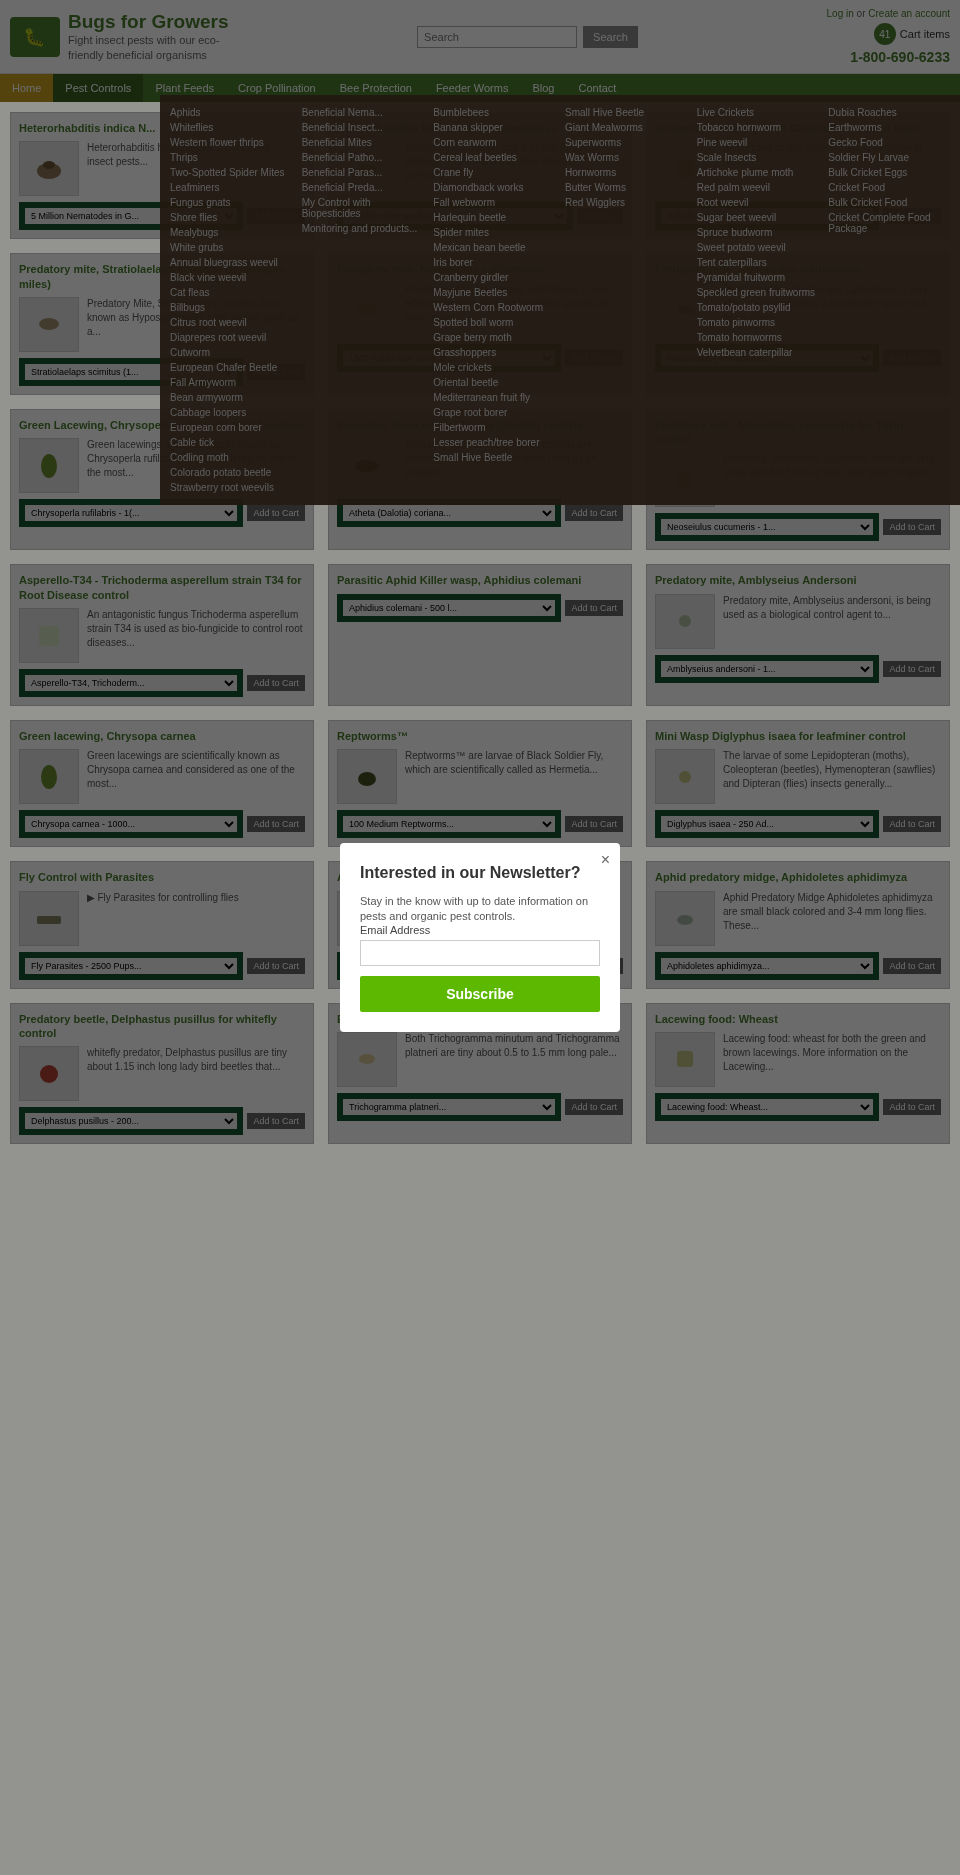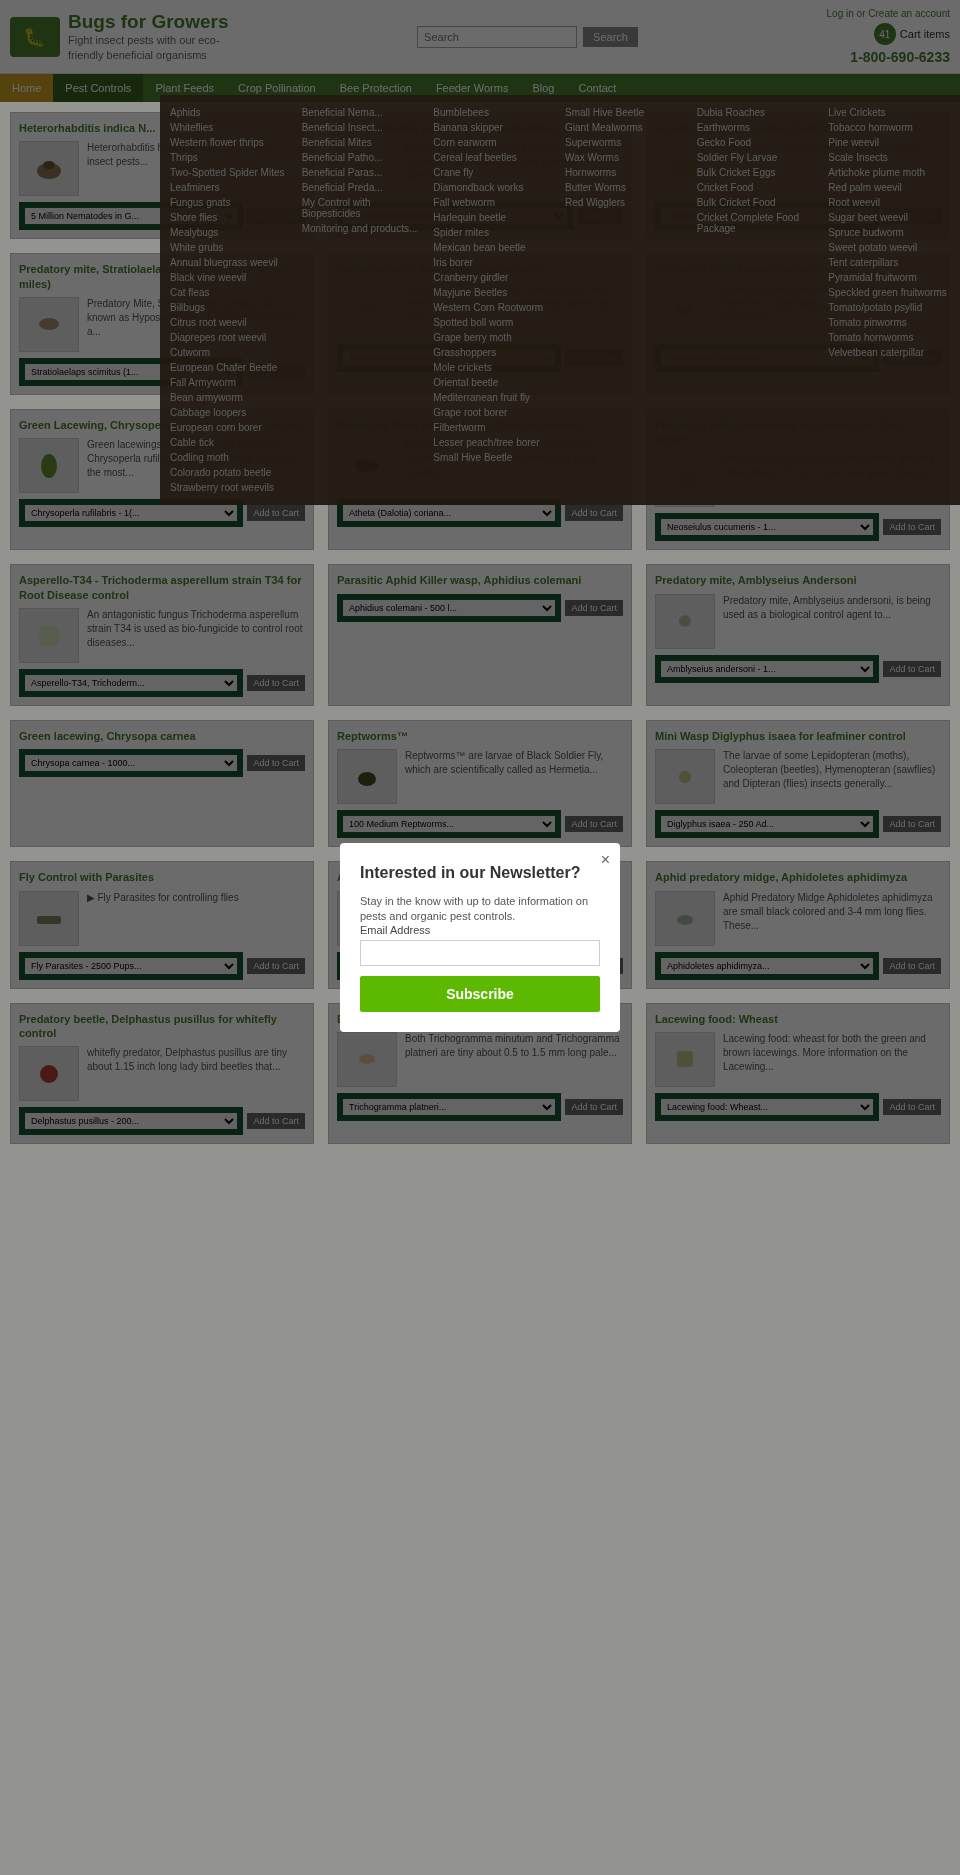--- a/index.html
+++ b/index.html
@@ -3,21 +3,21 @@
   <meta charset="utf-8">
   <style>
     * { box-sizing: border-box; margin: 0; padding: 0; }
     body { font-family: Arial, sans-serif; font-size: 12px; background: #f5f5f0; color: #333; width: 960px; }
 
     
     .header { background: #fff; border-bottom: 1px solid #ddd; padding: 8px 10px; display: flex; align-items: center; justify-content: space-between; }
     .logo-area { display: flex; align-items: center; gap: 8px; }
     .logo-bug { width: 50px; height: 40px; background: #4a7c2f; border-radius: 4px; display: flex; align-items: center; justify-content: center; color: #fff; font-weight: bold; font-size: 10px; }
     .logo-text { font-size: 11px; color: #666; max-width: 160px; line-height: 1.3; }
-    .header-center { display: flex; align-items: center; gap: 6px; }
+    .header-center { display: flex; gap: 6px; }
     .search-input { border: 1px solid #aaa; padding: 4px 6px; width: 160px; font-size: 11px; }
     .search-btn { background: #888; color: #fff; border: none; padding: 4px 10px; cursor: pointer; font-size: 11px; }
     .header-right { display: flex; flex-direction: column; align-items: flex-end; gap: 4px; }
     .top-links { font-size: 10px; color: #666; }
     .top-links a { color: #4a7c2f; text-decoration: none; }
     .cart-area { display: flex; align-items: center; gap: 4px; font-size: 11px; color: #333; }
     .cart-icon { background: #4a7c2f; color: #fff; border-radius: 50%; width: 22px; height: 22px; display: flex; align-items: center; justify-content: center; font-size: 10px; font-weight: normal; }
     .phone { font-size: 14px; font-weight: bold; color: #4a7c2f; }
 
     
@@ -167,48 +167,48 @@
     <div class="dropdown-col">
       <a href="#">Small Hive Beetle</a>
       <a href="#">Giant Mealworms</a>
       <a href="#">Superworms</a>
       <a href="#">Wax Worms</a>
       <a href="#">Hornworms</a>
       <a href="#">Butter Worms</a>
       <a href="#">Red Wigglers</a>
     </div>
     <div class="dropdown-col">
-      <a href="#">Dubia Roaches</a>
-      <a href="#">Earthworms</a>
-      <a href="#">Gecko Food</a>
-      <a href="#">Soldier Fly Larvae</a>
-      <a href="#">Bulk Cricket Eggs</a>
-      <a href="#">Cricket Food</a>
-      <a href="#">Bulk Cricket Food</a>
-      <a href="#">Cricket Complete Food Package</a>
-    </div>
-    <div class="dropdown-col">
       <a href="#">Live Crickets</a>
       <a href="#">Tobacco hornworm</a>
       <a href="#">Pine weevil</a>
       <a href="#">Scale Insects</a>
       <a href="#">Artichoke plume moth</a>
       <a href="#">Red palm weevil</a>
       <a href="#">Root weevil</a>
       <a href="#">Sugar beet weevil</a>
       <a href="#">Spruce budworm</a>
       <a href="#">Sweet potato weevil</a>
       <a href="#">Tent caterpillars</a>
       <a href="#">Pyramidal fruitworm</a>
       <a href="#">Speckled green fruitworms</a>
       <a href="#">Tomato/potato psyllid</a>
       <a href="#">Tomato pinworms</a>
       <a href="#">Tomato hornworms</a>
       <a href="#">Velvetbean caterpillar</a>
     </div>
+    <div class="dropdown-col">
+      <a href="#">Dubia Roaches</a>
+      <a href="#">Earthworms</a>
+      <a href="#">Gecko Food</a>
+      <a href="#">Soldier Fly Larvae</a>
+      <a href="#">Bulk Cricket Eggs</a>
+      <a href="#">Cricket Food</a>
+      <a href="#">Bulk Cricket Food</a>
+      <a href="#">Cricket Complete Food Package</a>
+    </div>
   </div>
 
   <div class="main">
     <div class="product-grid">
 
       <div class="product-card">
         <h4>Heterorhabditis indica N...</h4>
         <div class="product-body">
           <div class="product-img">
             <svg width="40" height="40" viewBox="0 0 40 40">
@@ -411,20 +411,28 @@
         <div class="product-footer">
           <select class="product-select">
             <option>Amblyseius andersoni - 1...</option>
           </select>
           <button class="add-cart-btn">Add to Cart</button>
         </div>
       </div>
 
       <div class="product-card">
         <h4>Green lacewing, Chrysopa carnea</h4>
+        <div class="product-body">
+          <div class="product-img">
+            <svg width="40" height="40" viewBox="0 0 40 40">
+                <ellipse cx="20" cy="20" rx="8" ry="12" fill="#6a8a30"></ellipse>
+              </svg>
+          </div>
+          <div class="product-desc">Green lacewings are scientifically known as Chrysopa carnea and considered as one of the most...</div>
+        </div>
         <div class="product-footer">
           <select class="product-select">
             <option>Chrysopa carnea - 1000...</option>
           </select>
           <button class="add-cart-btn">Add to Cart</button>
         </div>
       </div>
 
       <div class="product-card">
         <h4>Reptworms™</h4>

